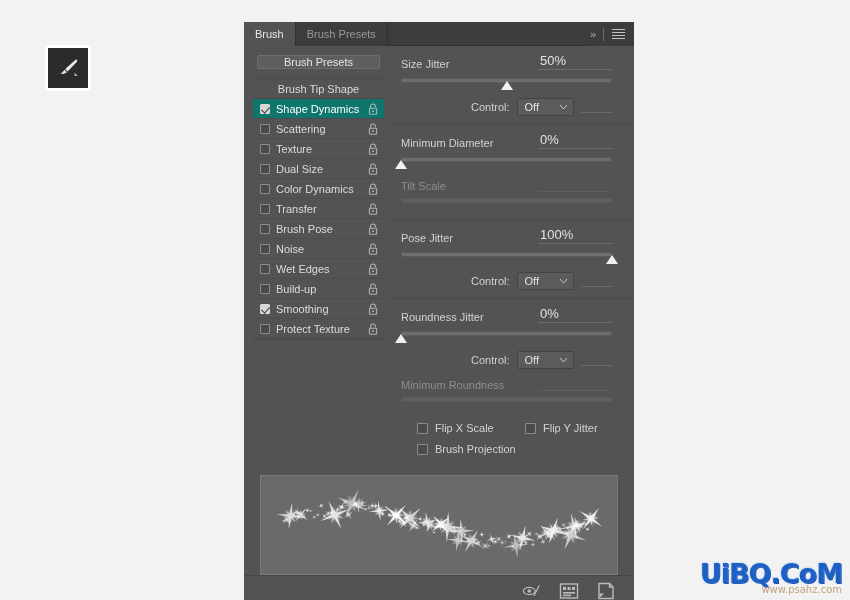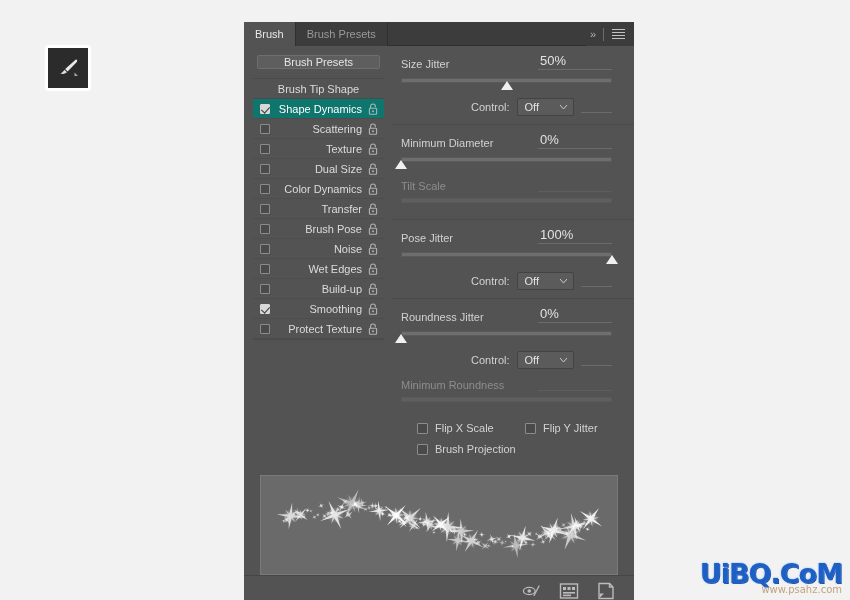--- a/index.html
+++ b/index.html
@@ -69,21 +69,20 @@
     background: #5e5e5e;
     border: 1px solid #6e6e6e;
     border-radius: 2px;
     color: #e6e6e6; font-size: 11px;
     display: flex; align-items: center; justify-content: center;
     cursor: default;
   }
   .list {
     border-top: 1px solid #4a4a4a;
     border-bottom: 1px solid #4a4a4a;
-    text-align: right;
   }
   .list-head {
     height: 20px; display: flex; align-items: center; justify-content: center;
     font-size: 11px; color: #dcdcdc;
     border-bottom: 1px solid #4a4a4a;
   }
   .row {
     height: 20px; display: flex; align-items: center;
     padding: 0 6px 0 7px; gap: 6px;
     border-bottom: 1px solid #4d4d4d;

